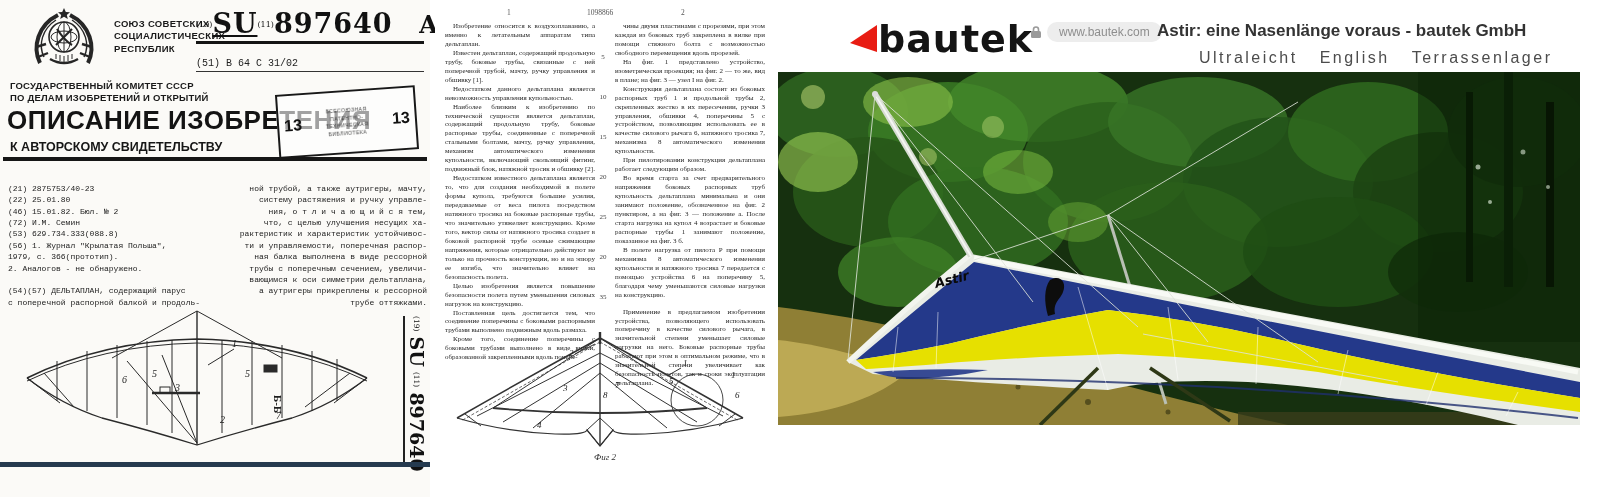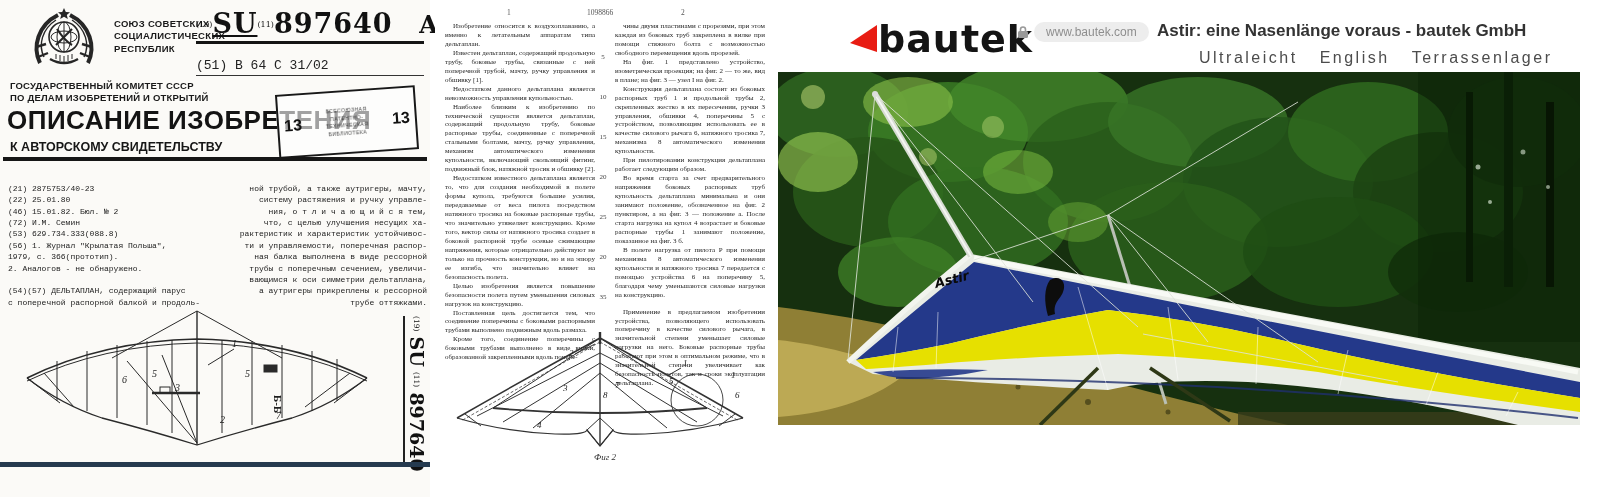--- a/index.html
+++ b/index.html
@@ -9,21 +9,21 @@
   
   #page-left{left:0;top:0;width:430px;height:497px;background:#fbfaf7;}
   .cyr-bold{font-weight:bold;color:#191919;}
   #country-label{left:114px;top:18px;font-size:9.5px;line-height:1.3;white-space:pre-line;letter-spacing:.3px;}
   #su-block{left:196px;top:8px;width:228px;border-bottom:3px solid #141414;padding-bottom:2px;
             font-family:"DejaVu Serif",serif;color:#111;white-space:nowrap;}
   #su-block .sm{font-size:8px;vertical-align:6px;}
   #su-block .big{font-size:27px;font-weight:bold;letter-spacing:1px;}
   #su-block .su{text-decoration:underline;}
   #su-block .kind{margin-left:26px;font-size:24px;font-weight:bold;}
-  #ipc-line{left:196px;top:58px;width:228px;font-family:"Liberation Mono",monospace;font-size:13px;
+  #ipc-line{left:196px;top:58px;width:228px;font-family:"Liberation Mono",monospace;font-size:10px;
             color:#222;border-bottom:1.5px solid #333;padding-bottom:2px;}
   #committee{left:10px;top:80px;font-size:9.5px;line-height:1.3;white-space:pre-line;letter-spacing:.2px;}
   #doc-title{left:7px;top:105px;font-size:26px;font-weight:bold;letter-spacing:.5px;color:#141414;}
   #doc-subtitle{left:10px;top:140px;font-size:12.5px;font-weight:bold;color:#161616;}
   #stamp{left:277px;top:90px;width:140px;height:64px;border:2.5px solid #181818;transform:rotate(-4deg);
          display:flex;align-items:center;justify-content:space-between;padding:0 5px;box-sizing:border-box;background:rgba(255,255,255,.6);}
   #stamp .n13{font-size:16px;font-weight:bold;color:#111;}
   #stamp .stamp-lines{font-size:5px;line-height:1.5;text-align:center;color:#222;white-space:pre-line;
          filter:blur(.4px);opacity:.85;letter-spacing:.5px;}
   #rule-left{left:3px;top:157px;width:424px;height:4px;background:#161616;}
@@ -45,21 +45,21 @@
       text-indent:8px;color:#262626;}
   .gutter-num{left:161px;width:14px;text-align:center;font-family:"Liberation Serif",serif;font-size:7px;color:#444;}
   #fig2-svg{left:10px;top:328px;}
   #fig2-caption{left:140px;top:452px;width:60px;text-align:center;font-family:"Liberation Serif",serif;
                 font-style:italic;font-size:9px;color:#333;}
   
   #web{left:765px;top:0;width:835px;height:497px;background:#fff;}
   #bautek-logo{left:83px;top:17px;display:flex;align-items:center;cursor:pointer;}
   #bautek-logo .word{font-family:"DejaVu Sans",sans-serif;font-weight:800;font-size:38px;color:#141414;
                      letter-spacing:1px;}
-  #url-row{left:252px;top:22px;display:flex;align-items:center;gap:5px;text-align:right;}
+  #url-row{left:265px;top:22px;display:flex;align-items:center;gap:5px;text-align:right;}
   #url-pill{background:#ededed;border-radius:11px;padding:3px 12px;font-size:12px;color:#8e8e8e;}
   #site-title{left:392px;top:21px;font-size:17px;color:#333;font-weight:bold;}
   #site-nav{left:434px;top:49px;display:flex;gap:22px;font-size:16px;color:#4c4c4c;letter-spacing:2.5px;
             font-weight:500;}
   #site-nav span{cursor:pointer;}
   #photo{left:13px;top:72px;width:802px;height:353px;}
 </style>
 </head>
 <body>
 

